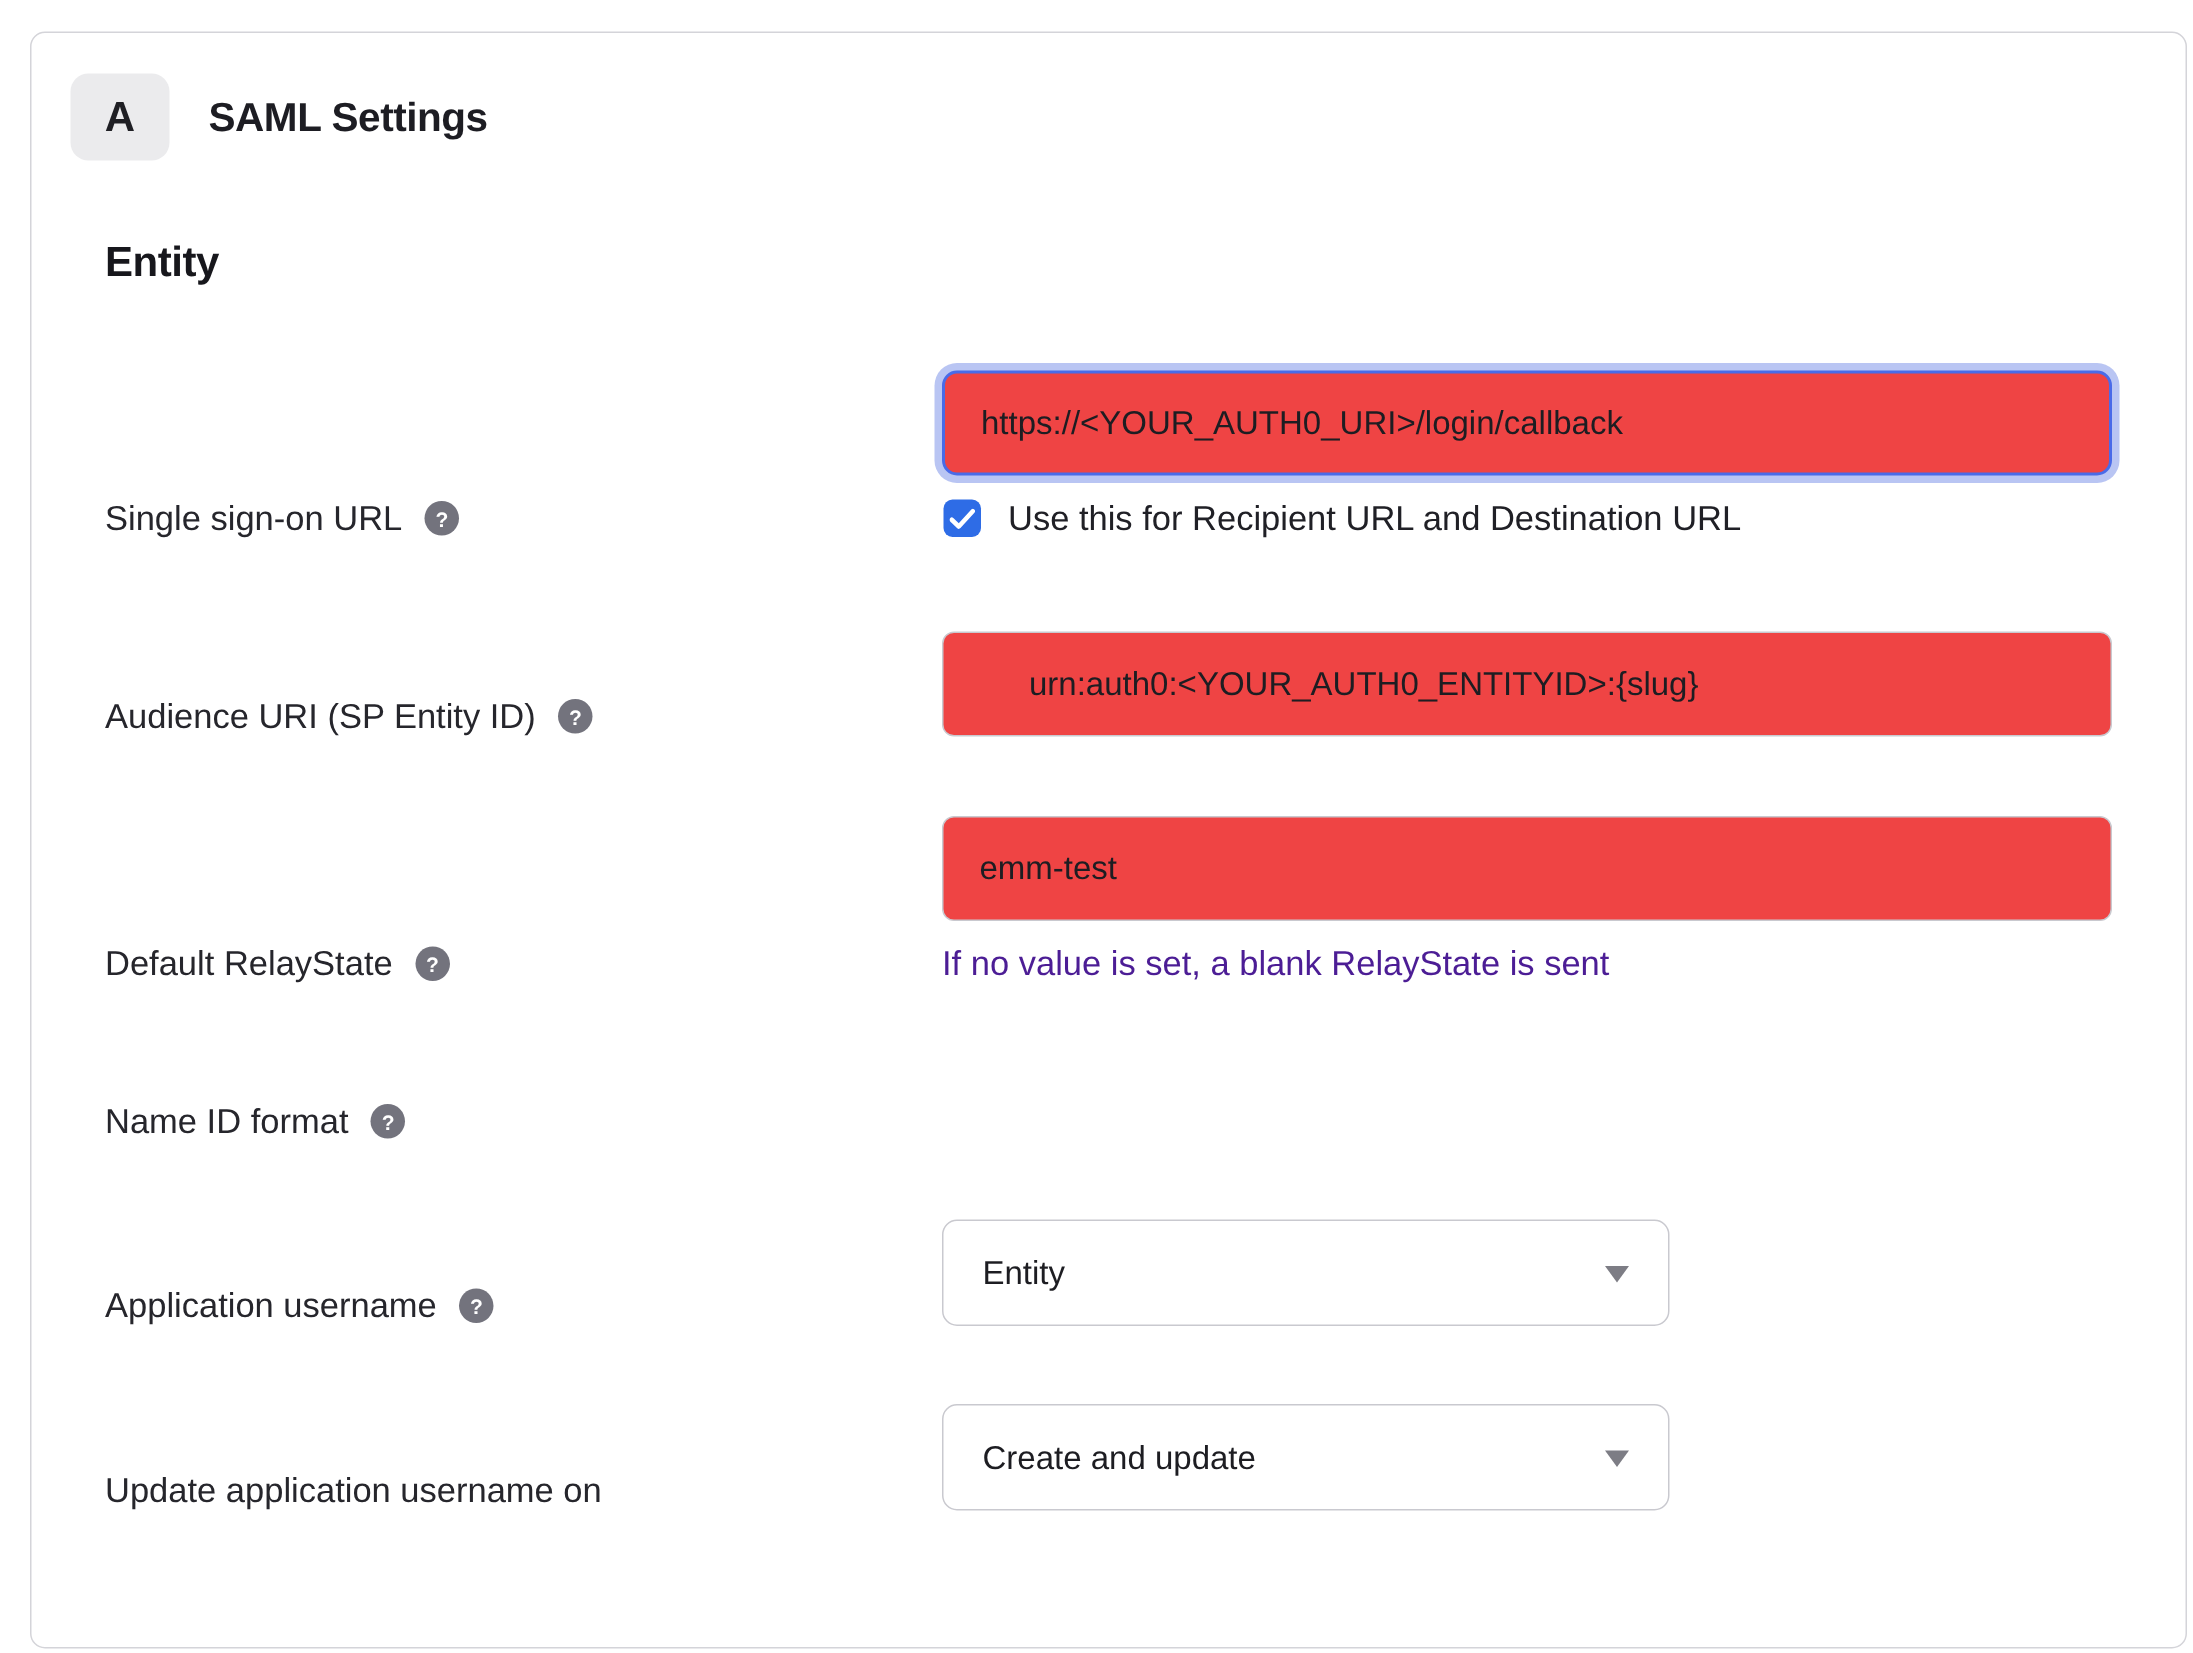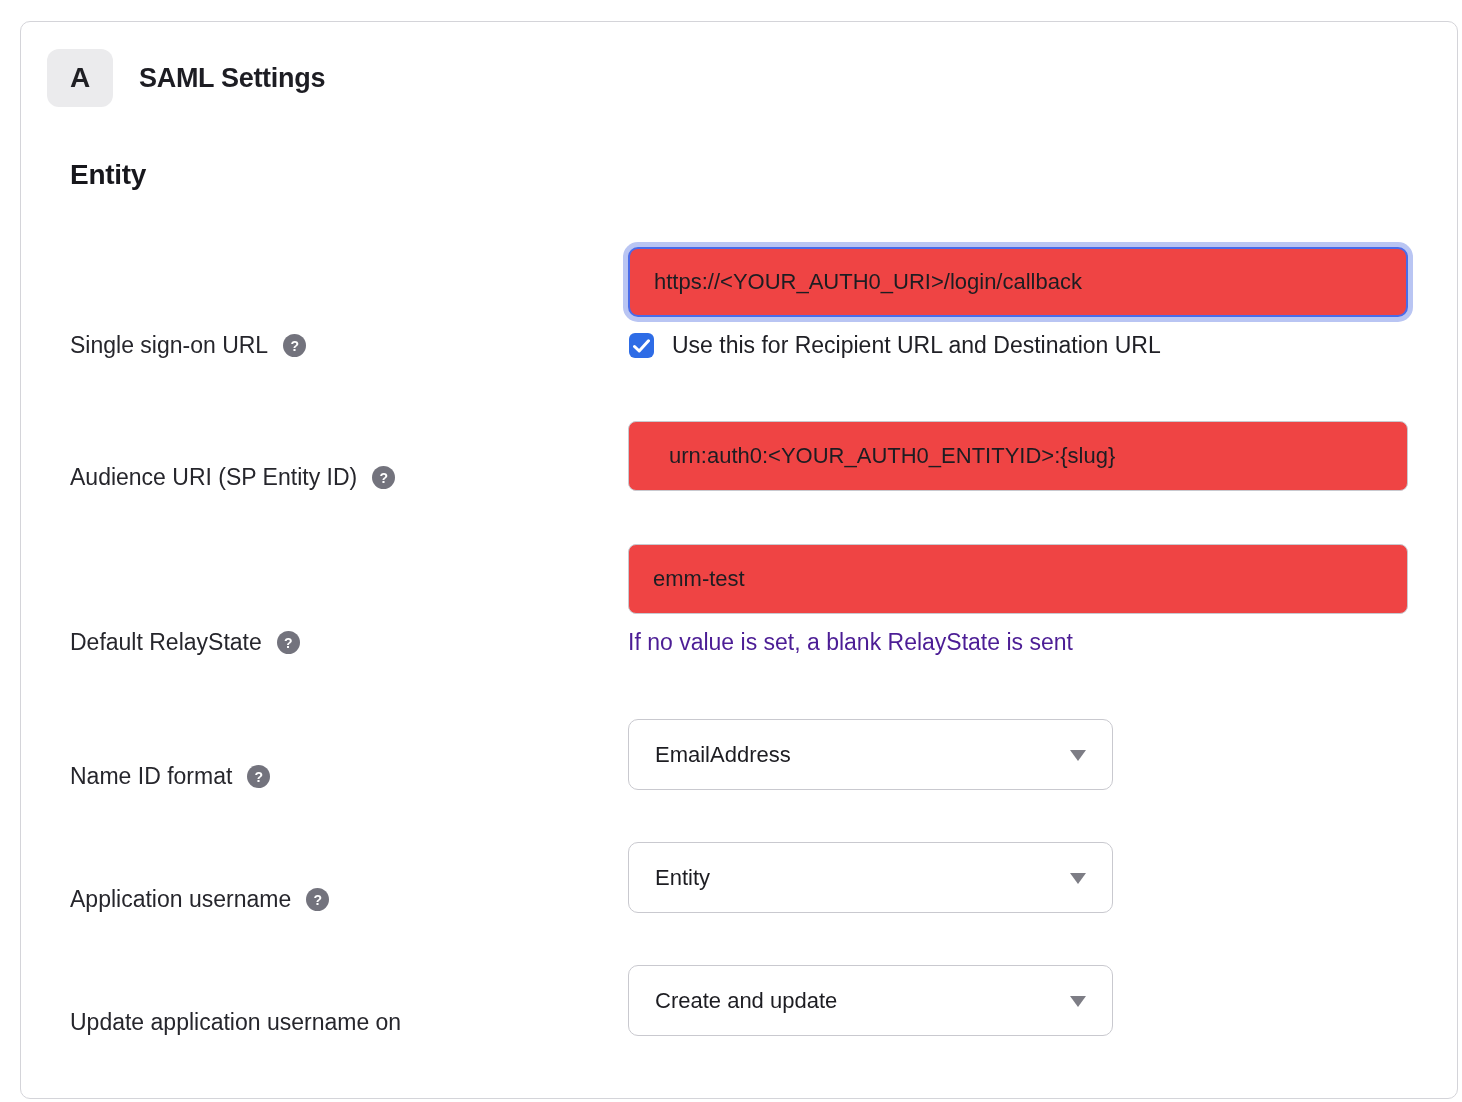--- a/index.html
+++ b/index.html
@@ -105,21 +105,21 @@
     box-sizing: border-box;
     border: 1px solid #c9c9cf;
     border-radius: 8px;
     background: #ef4444;
     font-family: "Liberation Sans", sans-serif;
     font-size: 22px;
     color: #1d1d22;
     padding: 0 24px;
     outline: none;
   }
-  .text-input.indent { padding-left: 40px; }
+  .text-input.indent { padding-left: 57px; }
   .text-input.focused {
     border: 2.5px solid #4a6be8;
     border-radius: 10px;
     box-shadow: 0 0 0 5px #b9c5f3;
   }
   .checkbox-row {
     display: flex;
     align-items: center;
     margin-top: 15px;
     margin-left: 1px;
@@ -223,26 +223,20 @@
         <input type="text" class="text-input" value="emm-test" style="">
         <div class="helper-text">If no value is set, a blank RelayState is sent</div>
       </div>
     </div>
 
     <div class="field-row row-nameid">
       <div class="label-col">
         <span class="field-label">Name ID format</span>
         <span class="help-icon">?</span>
       </div>
-      <div class="control-col">
-        <div class="select-box">
-          <span>EmailAddress</span>
-          <span class="chevron-down-icon"></span>
-        </div>
-      </div>
     </div>
 
     <div class="field-row row-appuser">
       <div class="label-col">
         <span class="field-label">Application username</span>
         <span class="help-icon">?</span>
       </div>
       <div class="control-col">
         <div class="select-box">
           <span>Entity</span>

